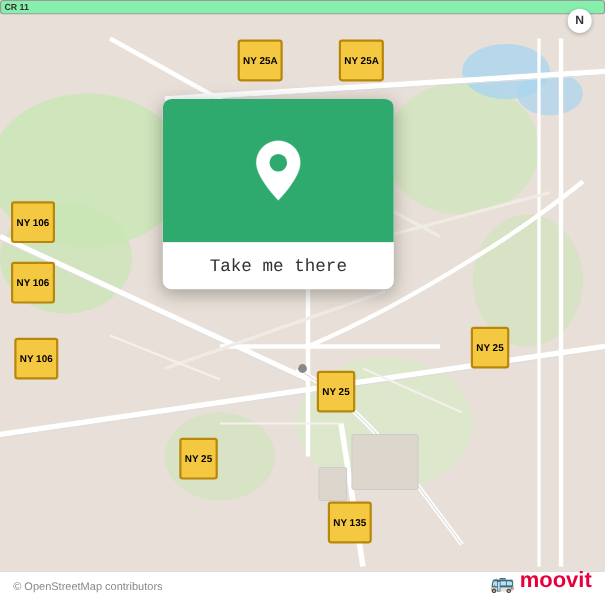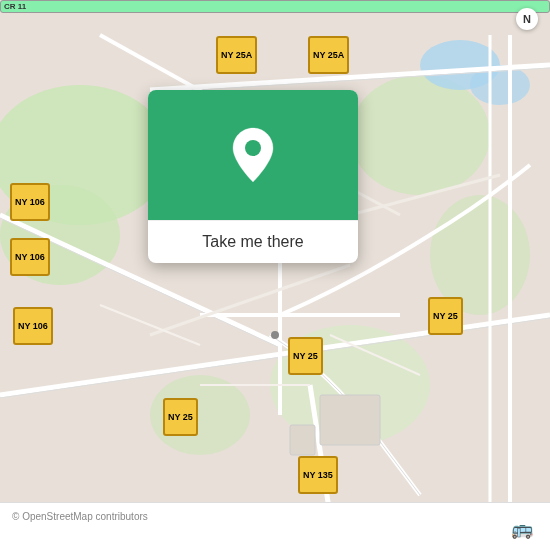--- a/index.html
+++ b/index.html
@@ -24,20 +24,21 @@
     .popup-card {
       position: absolute;
       top: 90px;
       left: 148px;
       width: 210px;
       background: white;
       border-radius: 8px;
       box-shadow: 0 4px 16px rgba(0,0,0,0.3);
       overflow: hidden;
       z-index: 10;
+      font-family: Liberation Mono, monospace;
     }
 
     .popup-green-area {
       background: #2eaa6e;
       height: 130px;
       display: flex;
       align-items: center;
       justify-content: center;
     }
 
@@ -53,21 +54,21 @@
       font-weight: 500;
     }
 
     
     .footer {
       position: absolute;
       bottom: 0;
       left: 0;
       right: 0;
       background: white;
-      padding: 8px 12px 24px 12px;
+      padding: 8px 12px 7px 12px;
       border-top: 1px solid #ddd;
       z-index: 10;
     }
 
     .footer-attribution {
       font-size: 10px;
       color: #888;
       margin-bottom: 4px;
     }
 
@@ -220,16 +221,17 @@
   <div class="road-label-white" style="left: 488px; top: 178px;">
     <span>CR 11</span>
   </div>
 
   <div style="position:absolute; right: 12px; top: 8px; background: white; border-radius: 50%; width: 22px; height: 22px; display:flex; align-items:center; justify-content:center; font-weight:bold; font-size:11px; color:#333; box-shadow: 0 1px 4px rgba(0,0,0,0.3); z-index:5;">N</div>
 
   <div class="footer">
     <div class="footer-attribution">© OpenStreetMap contributors</div>
     <div class="footer-logo">
       <span style="font-size:18px; margin-right:4px;">🚌</span>
+      <span class="moovit-logo">moovit</span>
     </div>
   </div>
 
 </div>
 
 </body></html>

